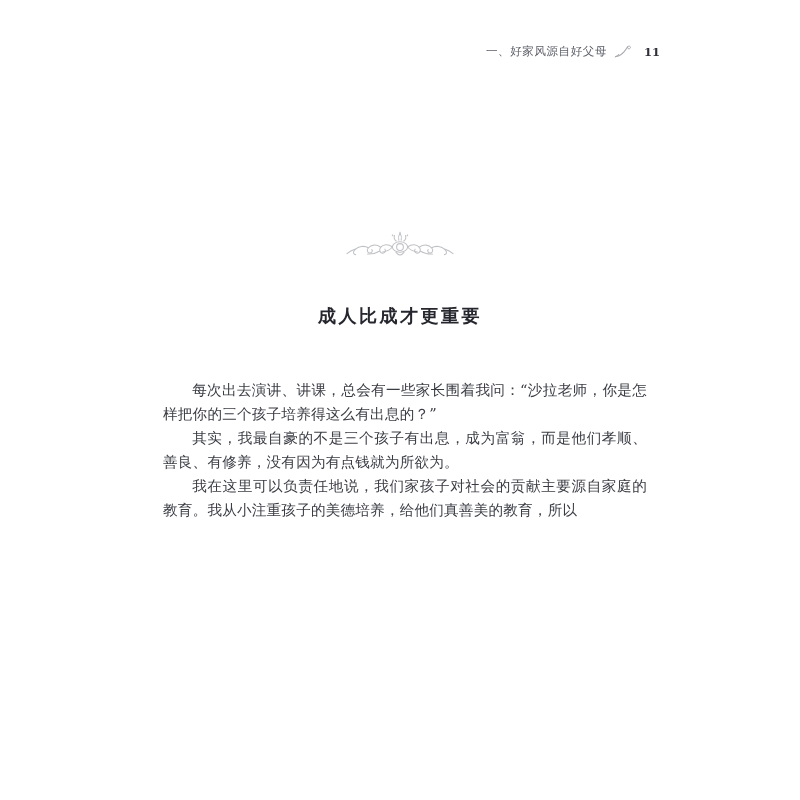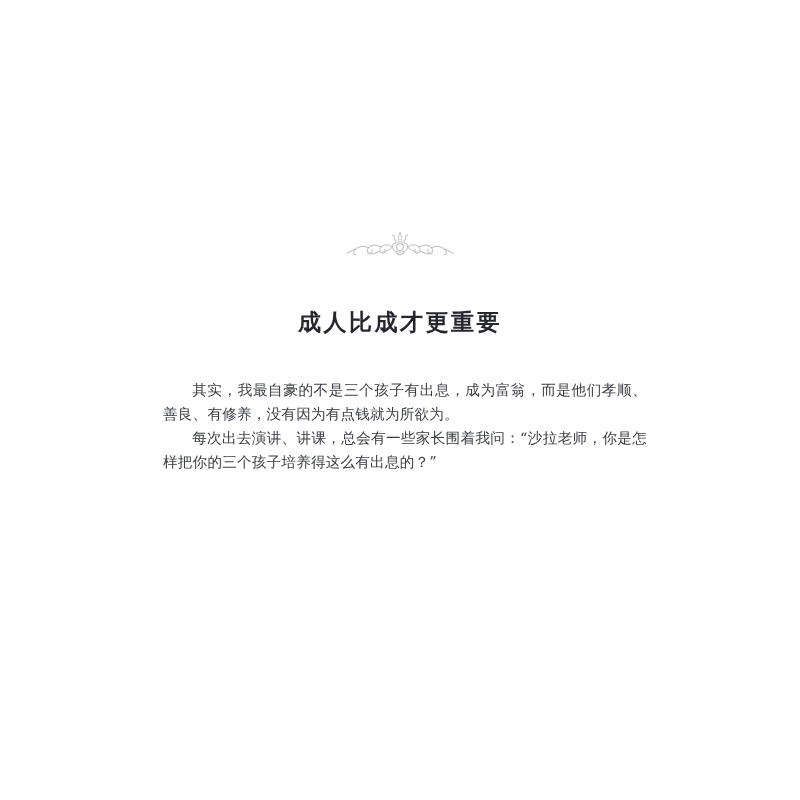--- a/index.html
+++ b/index.html
@@ -68,21 +68,21 @@
   }
 
   
   .chapter-title {
     position: absolute;
     top: 292px;
     left: 0;
     width: 800px;
     text-align: center;
     font-family: "DejaVu Serif", "Liberation Serif", serif;
-    font-size: 23px;
+    font-size: 18px;
     font-weight: 700;
     color: #26272e;
     letter-spacing: 2.5px;
   }
 
   
   .body-text {
     position: absolute;
     top: 378px;
     left: 163px;
@@ -98,20 +98,32 @@
     text-justify: inter-character;
     text-indent: 2em;
     letter-spacing: 0.2px;
   }
 </style>
 </head>
 <body>
 
 <div class="page">
 
+  <div class="running-head">
+    <span class="running-head-text">一、好家风源自好父母</span>
+    <span class="head-ornament">
+      <svg width="18" height="14" viewBox="0 0 18 14">
+        <path d="M1.5 11.5 C4.5 11.2 7.5 9.5 10 6.8 C11.6 5 12.8 3.2 13.6 1.8" fill="none" stroke="#8b8d95" stroke-width="1.1" stroke-linecap="round"></path>
+        <path d="M13.6 1.8 C14.4 0.9 15.6 0.8 16.2 1.6 C16.8 2.4 16.3 3.5 15.3 3.8
+                 C14.3 4.1 13.4 3.4 13.6 2.4" fill="none" stroke="#8b8d95" stroke-width="1" stroke-linecap="round"></path>
+        <path d="M4.6 9.4 C3.3 10.8 2.2 11.6 1.2 12.0" fill="none" stroke="#8b8d95" stroke-width="1" stroke-linecap="round"></path>
+      </svg>
+    </span>
+    <span class="folio">11</span>
+  </div>
 
   <div class="chapter-ornament">
     <svg width="112" height="36" viewBox="0 0 112 36">
       <g fill="none" stroke="#9a9ca4" stroke-width="1.05" stroke-linecap="round">
 
         <path d="M56 5 C54.6 7.2 54.2 9.6 54.8 12.2"></path>
         <path d="M56 5 C57.4 7.2 57.8 9.6 57.2 12.2"></path>
         <path d="M56 3.2 C55.4 4.0 55.4 5.0 56 5.6 C56.6 5.0 56.6 4.0 56 3.2 Z" fill="#9a9ca4" stroke="none"></path>
         <path d="M50.5 7.5 C49.8 9.6 50.4 11.8 52.2 13.0"></path>
         <path d="M61.5 7.5 C62.2 9.6 61.6 11.8 59.8 13.0"></path>
@@ -140,17 +152,18 @@
         <path d="M76.0 23.0 C79.6 25.2 84.0 26.2 88.4 26.0"></path>
 
         <path d="M52.0 24.4 C53.4 26.2 55.0 27.0 56 27.0 C57.0 27.0 58.6 26.2 60.0 24.4"></path>
       </g>
     </svg>
   </div>
 
   <h1 class="chapter-title">成人比成才更重要</h1>
 
   <div class="body-text">
+    <p class="para">每次出去演讲、讲课，总会有一些家长围着我问：“沙拉老师，你是怎样把你的三个孩子培养得这么有出息的？”</p>
     <p class="para">其实，我最自豪的不是三个孩子有出息，成为富翁，而是他们孝顺、善良、有修养，没有因为有点钱就为所欲为。</p>
-    <p class="para">每次出去演讲、讲课，总会有一些家长围着我问：“沙拉老师，你是怎样把你的三个孩子培养得这么有出息的？”</p>
+    <p class="para">我在这里可以负责任地说，我们家孩子对社会的贡献主要源自家庭的教育。我从小注重孩子的美德培养，给他们真善美的教育，所以</p>
   </div>
 
 </div>
 
 </body></html>

